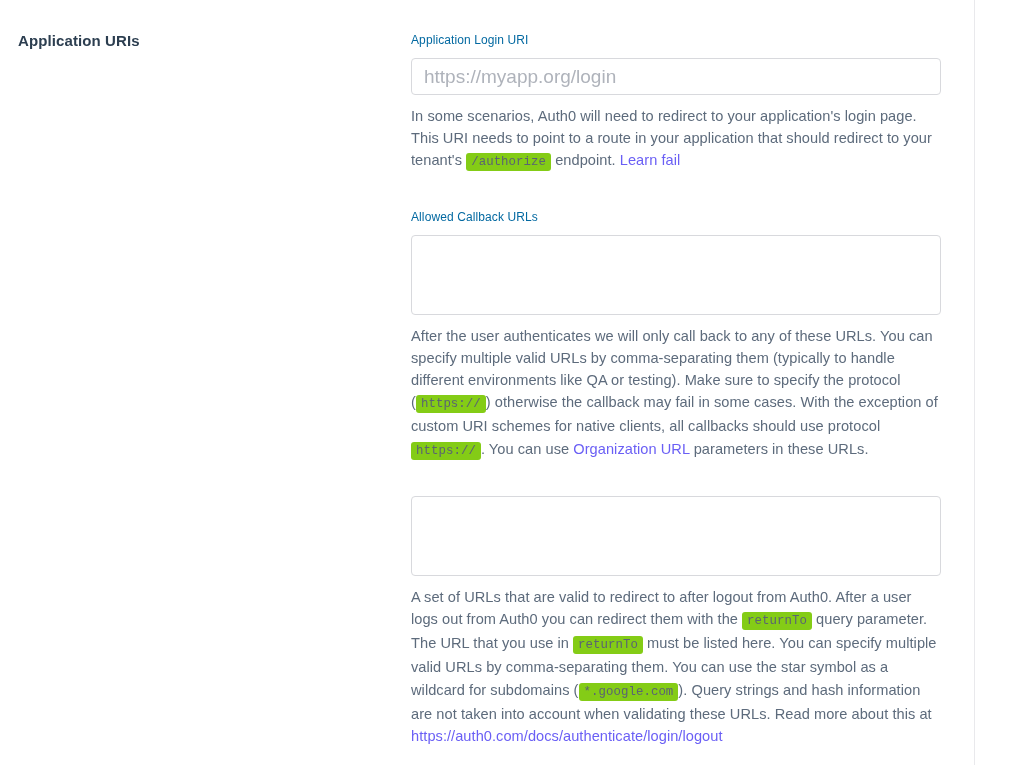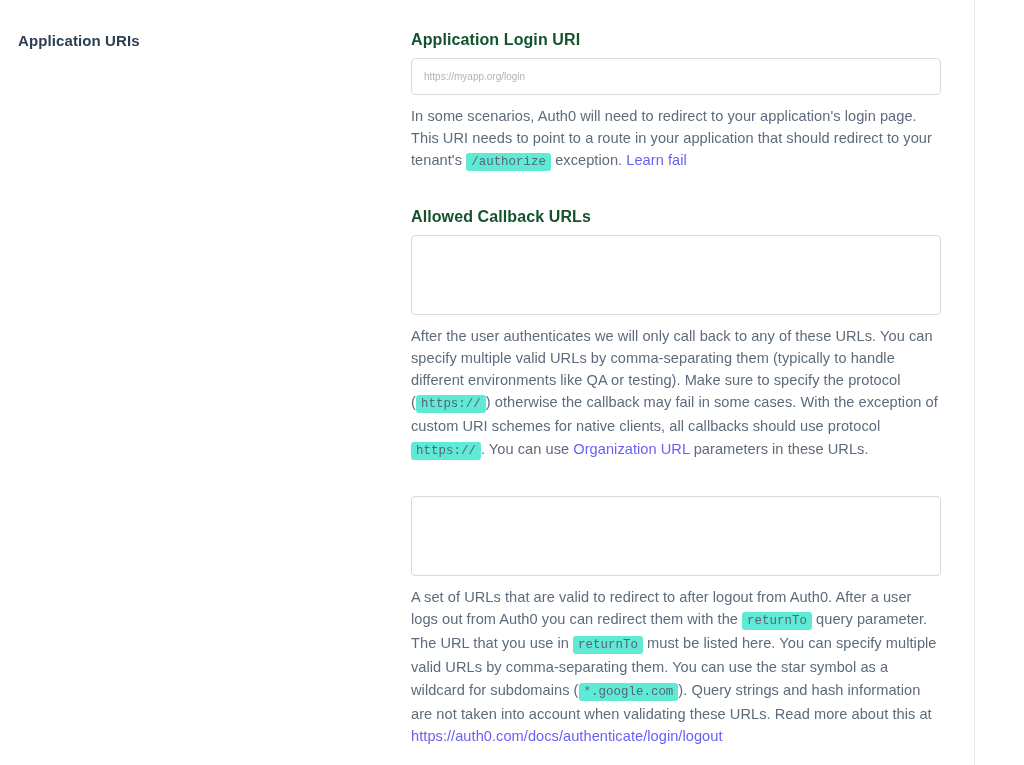--- a/index.html
+++ b/index.html
@@ -64,36 +64,36 @@
 
   .field {
     margin-bottom: 0;
   }
   .field + .field {
     margin-top: 34px;
   }
 
   .field-label {
     display: block;
-    font-size: 16px;
-    font-weight: bold;
-    color: #14532d;
+    font-size: 12px;
+    font-weight: normal;
+    color: #0369a1;
     letter-spacing: 0.1px;
     line-height: 18px;
     margin: 0 0 9px 0;
   }
 
   .text-input {
     display: block;
     box-sizing: border-box;
     width: 530px;
     height: 37px;
     padding: 8px 12px;
     font-family: "Liberation Sans", sans-serif;
-    font-size: 10px;
+    font-size: 19px;
     color: #3c4858;
     background: #ffffff;
     border: 1px solid #d8d9dd;
     border-radius: 4px;
     outline: none;
   }
   .text-input::placeholder {
     color: #afb3bb;
   }
 
@@ -118,21 +118,21 @@
     font-size: 14.6px;
     line-height: 22.2px;
     color: #5d6b7c;
     letter-spacing: 0.05px;
     width: 530px;
   }
 
   code.chip {
     font-family: "Liberation Mono", "DejaVu Sans Mono", monospace;
     font-size: 12.4px;
-    background: #5eead4;
+    background: #84cc16;
     color: #5a6472;
     padding: 2px 5px;
     border-radius: 3px;
     white-space: nowrap;
   }
 
   a.link {
     color: #6a5ff5;
     text-decoration: none;
   }
@@ -149,21 +149,21 @@
     <div class="section-aside">
       <h2 class="section-title">Application URIs</h2>
     </div>
 
     <div class="section-main">
 
       <div class="field">
         <label class="field-label">Application Login URI</label>
         <input class="text-input" type="text" placeholder="https://myapp.org/login" style="">
         <p class="help-text">
-          <span>In some scenarios, Auth0 will need to redirect to your application's login page. This URI needs to point to a route in your application that should redirect to your tenant's </span><code class="chip">/authorize</code><span> exception. </span><a class="link" href="#">Learn fail</a>
+          <span>In some scenarios, Auth0 will need to redirect to your application's login page. This URI needs to point to a route in your application that should redirect to your tenant's </span><code class="chip">/authorize</code><span> endpoint. </span><a class="link" href="#">Learn fail</a>
         </p>
       </div>
 
       <div class="field">
         <label class="field-label">Allowed Callback URLs</label>
         <textarea class="textarea-input" placeholder="" style=""></textarea>
         <p class="help-text">
           <span>After the user authenticates we will only call back to any of these URLs. You can specify multiple valid URLs by comma-separating them (typically to handle different environments like QA or testing). Make sure to specify the protocol (</span><code class="chip">https://</code><span>) otherwise the callback may fail in some cases. With the exception of custom URI schemes for native clients, all callbacks should use protocol </span><code class="chip">https://</code><span>. You can use </span><a class="link" href="#">Organization URL</a><span> parameters in these URLs.</span>
         </p>
       </div>

